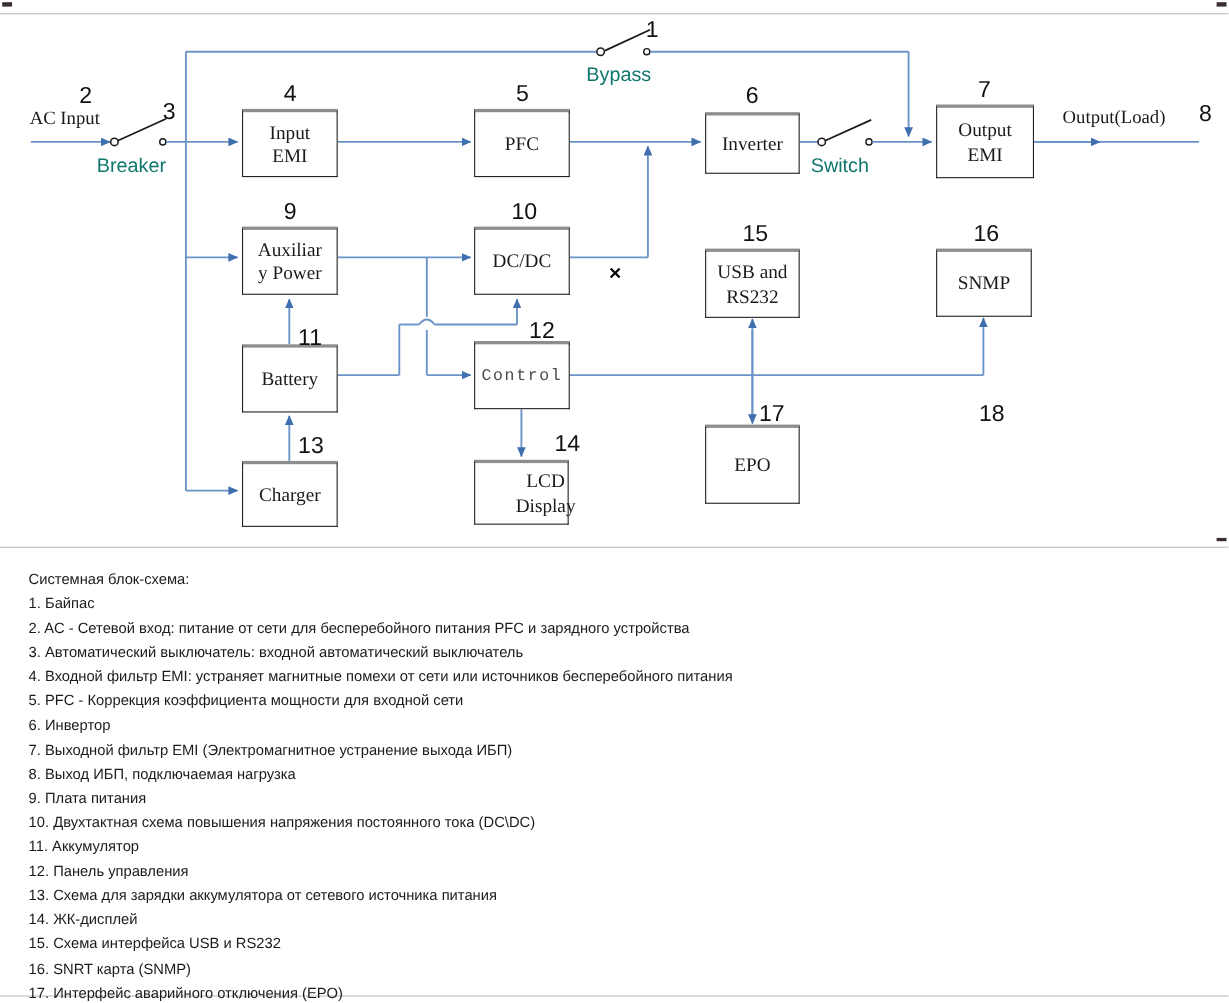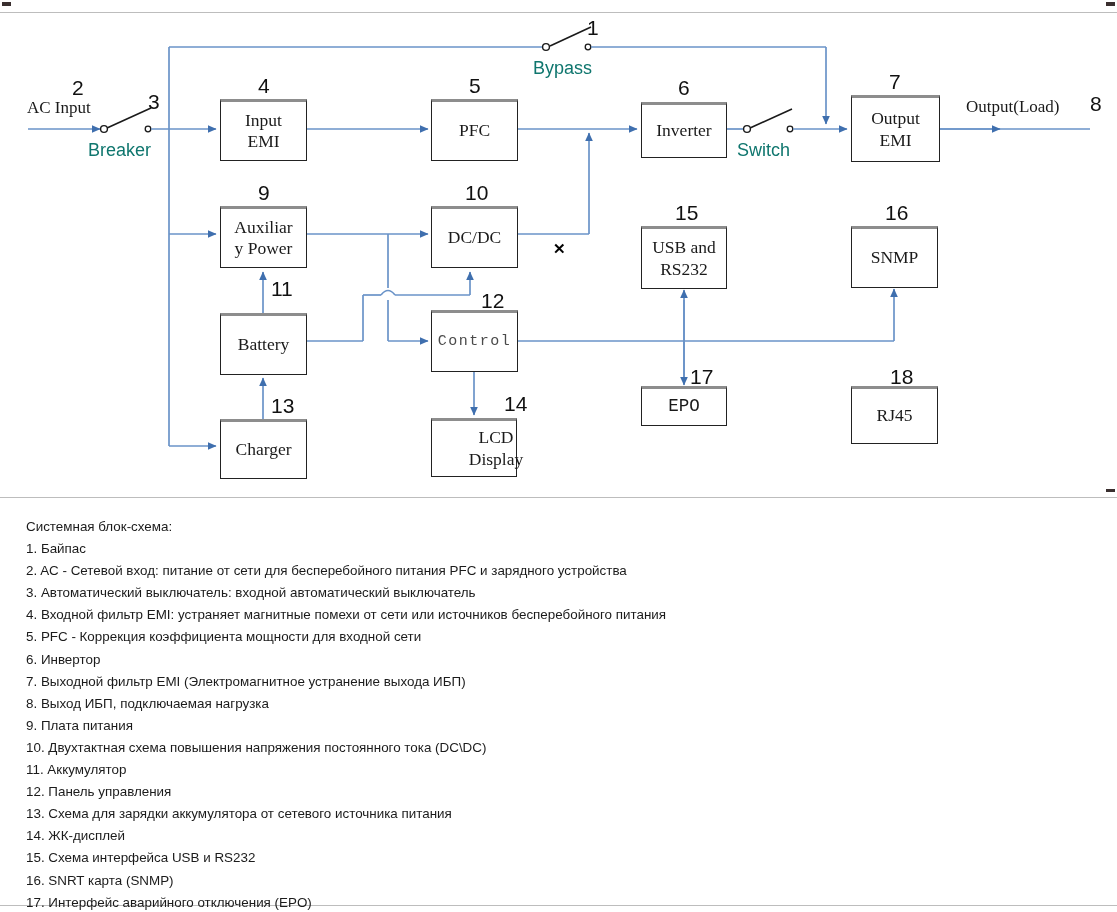--- a/index.html
+++ b/index.html
@@ -200,21 +200,21 @@
         <line x1="684" y1="300" x2="684" y2="385" marker-end="url(#ah)"></line>
       </g>
     </svg>
 
     <div class="blknum" style="left:258px; top:74px;">4</div>
     <div class="blknum" style="left:469px; top:74px;">5</div>
     <div class="blknum" style="left:678px; top:76px;">6</div>
     <div class="blknum" style="left:889px; top:70px;">7</div>
     <div class="blknum" style="left:258px; top:181px;">9</div>
     <div class="blknum" style="left:465px; top:181px;">10</div>
-    <div class="blknum" style="left:271px; top:277px;">11</div>
+    <div class="blknum" style="left:271px; top:296px;">11</div>
     <div class="blknum" style="left:481px; top:289px;">12</div>
     <div class="blknum" style="left:271px; top:394px;">13</div>
     <div class="blknum" style="left:484px; top:392px;margin-left:20px;">14</div>
     <div class="blknum" style="left:675px; top:201px;">15</div>
     <div class="blknum" style="left:885px; top:201px;">16</div>
     <div class="blknum" style="left:690px; top:365px;">17</div>
     <div class="blknum" style="left:890px; top:365px;">18</div>
 
     <div class="block" style="left:220px; top:99px; width:87px; height:62px;">
       <span style="white-space:pre-line;">Input
@@ -262,27 +262,24 @@
 
     <div class="block" style="left:641px; top:226px; width:86px; height:63px;">
       <span style="white-space:pre-line;">USB and
 RS232</span>
     </div>
 
     <div class="block" style="left:851px; top:226px; width:87px; height:62px;">
       <span style="white-space:pre-line;">SNMP</span>
     </div>
 
-    <div class="block" style="left:641px; top:386px; width:86px; height:40px;font-family:Liberation Mono, monospace;">
+    <div class="block" style="left:641px; top:386px; width:86px; height:72px;">
       <span style="white-space:pre-line;">EPO</span>
     </div>
 
-    <div class="block" style="left:851px; top:386px; width:87px; height:58px;">
-      <span style="white-space:pre-line;">RJ45</span>
-    </div>
 
     <div class="lbl-serif" style="left:27px; top:98px;">AC Input</div>
     <div class="blknum" style="left:72px; top:76px;">2</div>
     <div class="blknum" style="left:148px; top:90px;">3</div>
     <div class="lbl-sans" style="left:88px; top:140px;">Breaker</div>
 
     <div class="blknum" style="left:587px; top:16px;">1</div>
     <div class="lbl-sans" style="left:533px; top:58px;">Bypass</div>
 
     <div class="lbl-sans" style="left:737px; top:140px;">Switch</div>

